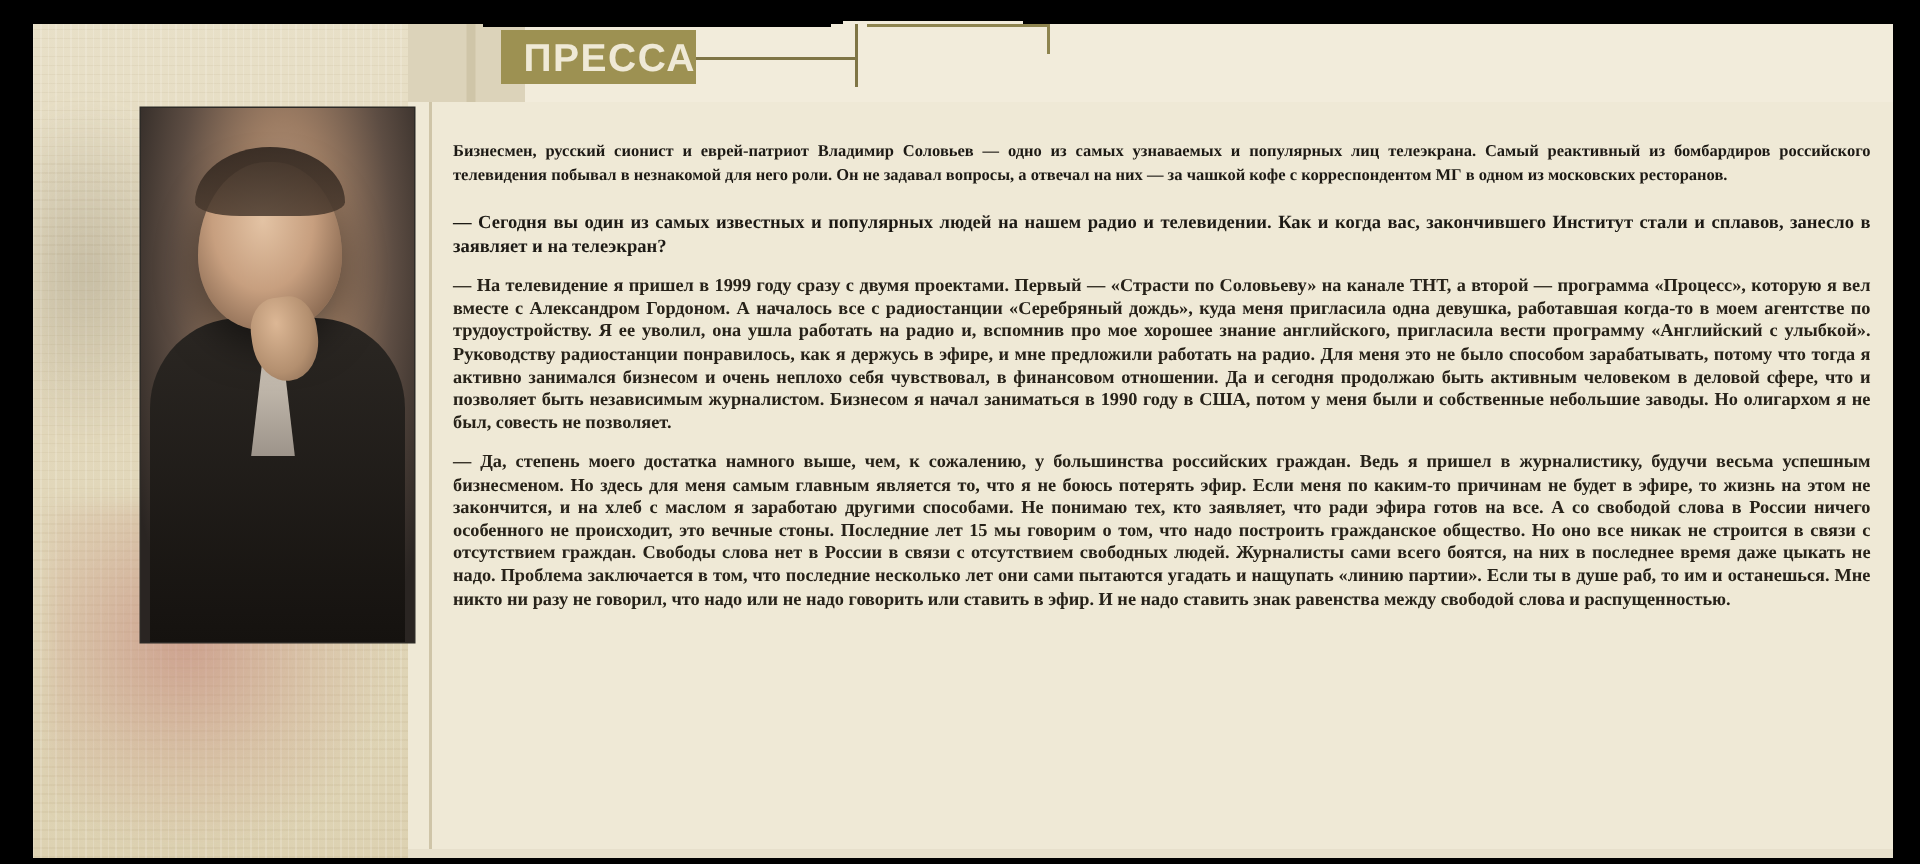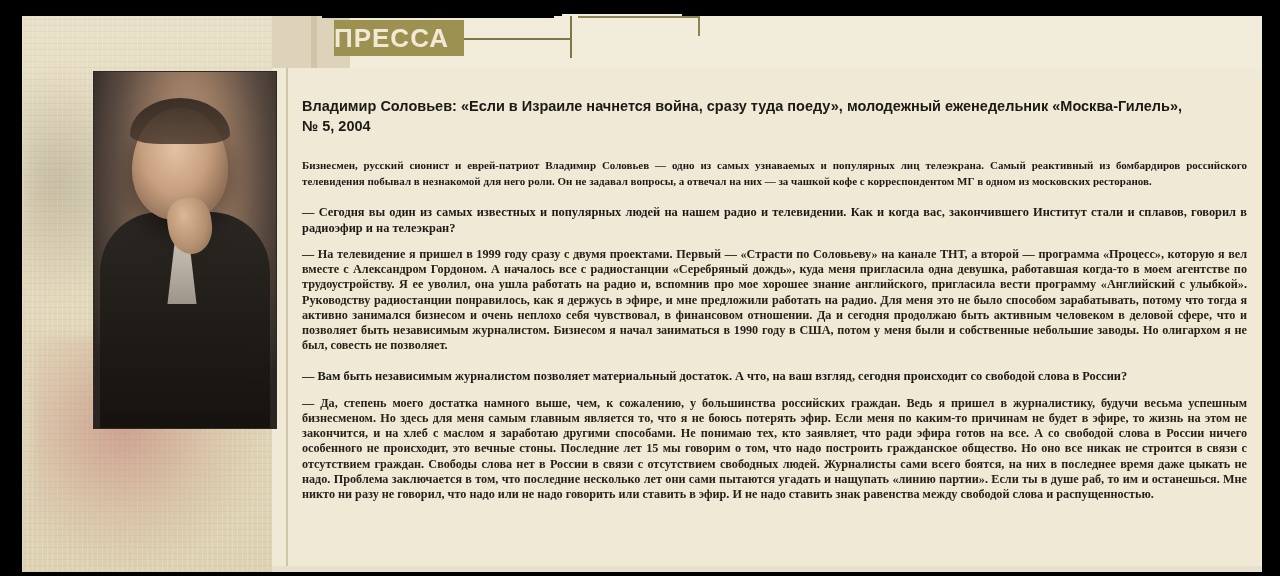--- a/index.html
+++ b/index.html
@@ -129,21 +129,21 @@
     left: 312px;
     top: 14px;
     width: 130px;
     height: 36px;
     background: #9d9152;
     color: #efe9d6;
     font-family: "Liberation Sans", sans-serif;
     font-weight: bold;
     font-size: 26px;
     letter-spacing: 1px;
-    text-align: left;
+    text-align: right;
     line-height: 36px;
     overflow: hidden;
   }
   .masthead-rule {
     position: absolute;
     left: 442px;
     top: 32px;
     width: 108px;
     height: 2px;
     background: #7f7545;
@@ -338,26 +338,24 @@
     <div class="photo-frame">
       <div class="photo-img"></div>
       <div class="photo-body"></div>
       <div class="photo-shirt"></div>
       <div class="photo-head"></div>
       <div class="photo-hair"></div>
       <div class="photo-hand"></div>
     </div>
 
     <div class="article">
-      <div class="article-title">Владимир Соловьев: «Если в Израиле начнется война, сразу туда поеду», молодежный еженедельник «Москва-Гилель», № 5, 2004</div>
       <div class="lead">Бизнесмен, русский сионист и еврей-патриот Владимир Соловьев — одно из самых узнаваемых и популярных лиц телеэкрана. Самый реактивный из бомбардиров российского телевидения побывал в незнакомой для него роли. Он не задавал вопросы, а отвечал на них — за чашкой кофе с корреспондентом МГ в одном из московских ресторанов.</div>
 
-      <div class="q">— Сегодня вы один из самых известных и популярных людей на нашем радио и телевидении. Как и когда вас, закончившего Институт стали и сплавов, говорил в радиоэфир и на телеэкран?</div>
+      <div class="q">— Сегодня вы один из самых известных и популярных людей на нашем радио и телевидении. Как и когда вас, закончившего Институт стали и сплавов, занесло в заявляет и на телеэкран?</div>
       <div class="a">— На телевидение я пришел в 1999 году сразу с двумя проектами. Первый — «Страсти по Соловьеву» на канале ТНТ, а второй — программа «Процесс», которую я вел вместе с Александром Гордоном. А началось все с радиостанции «Серебряный дождь», куда меня пригласила одна девушка, работавшая когда-то в моем агентстве по трудоустройству. Я ее уволил, она ушла работать на радио и, вспомнив про мое хорошее знание английского, пригласила вести программу «Английский с улыбкой». Руководству радиостанции понравилось, как я держусь в эфире, и мне предложили работать на радио. Для меня это не было способом зарабатывать, потому что тогда я активно занимался бизнесом и очень неплохо себя чувствовал, в финансовом отношении. Да и сегодня продолжаю быть активным человеком в деловой сфере, что и позволяет быть независимым журналистом. Бизнесом я начал заниматься в 1990 году в США, потом у меня были и собственные небольшие заводы. Но олигархом я не был, совесть не позволяет.</div>
-      <div class="q">— Вам быть независимым журналистом позволяет материальный достаток. А что, на ваш взгляд, сегодня происходит со свободой слова в России?</div>
       <div class="a">— Да, степень моего достатка намного выше, чем, к сожалению, у большинства российских граждан. Ведь я пришел в журналистику, будучи весьма успешным бизнесменом. Но здесь для меня самым главным является то, что я не боюсь потерять эфир. Если меня по каким-то причинам не будет в эфире, то жизнь на этом не закончится, и на хлеб с маслом я заработаю другими способами. Не понимаю тех, кто заявляет, что ради эфира готов на все. А со свободой слова в России ничего особенного не происходит, это вечные стоны. Последние лет 15 мы говорим о том, что надо построить гражданское общество. Но оно все никак не строится в связи с отсутствием граждан. Свободы слова нет в России в связи с отсутствием свободных людей. Журналисты сами всего боятся, на них в последнее время даже цыкать не надо. Проблема заключается в том, что последние несколько лет они сами пытаются угадать и нащупать «линию партии». Если ты в душе раб, то им и останешься. Мне никто ни разу не говорил, что надо или не надо говорить или ставить в эфир. И не надо ставить знак равенства между свободой слова и распущенностью.</div>
     </div>
 
     <div class="bottom-edge"></div>
   </div>
 
   <div class="blk" style="left:22px; top:6px; width:300px; height:10px;"></div>
   <div class="blk" style="left:322px; top:0px; width:232px; height:18px;"></div>
   <div class="blk" style="left:554px; top:6px; width:8px; height:10px;"></div>
   <div class="blk" style="left:562px; top:6px; width:120px; height:8px;"></div>

